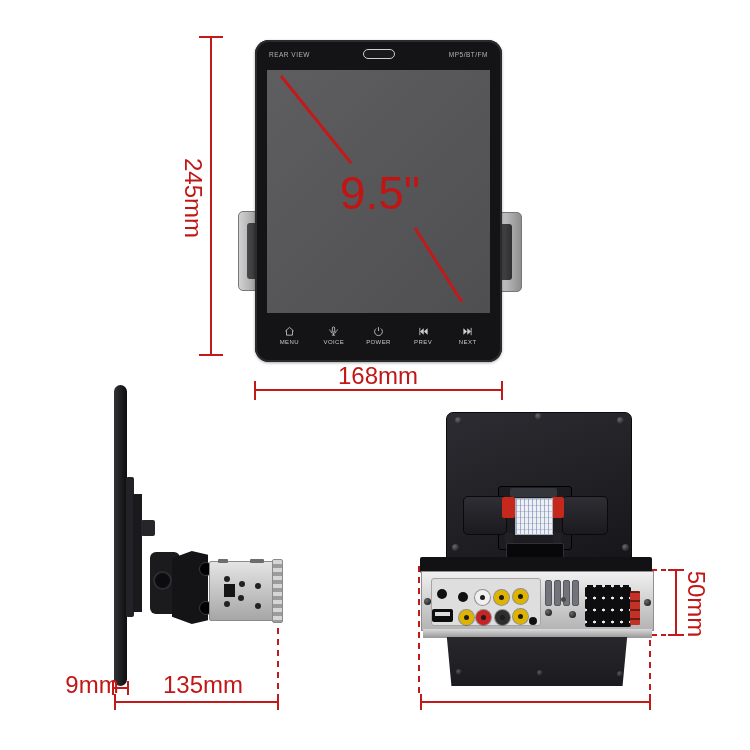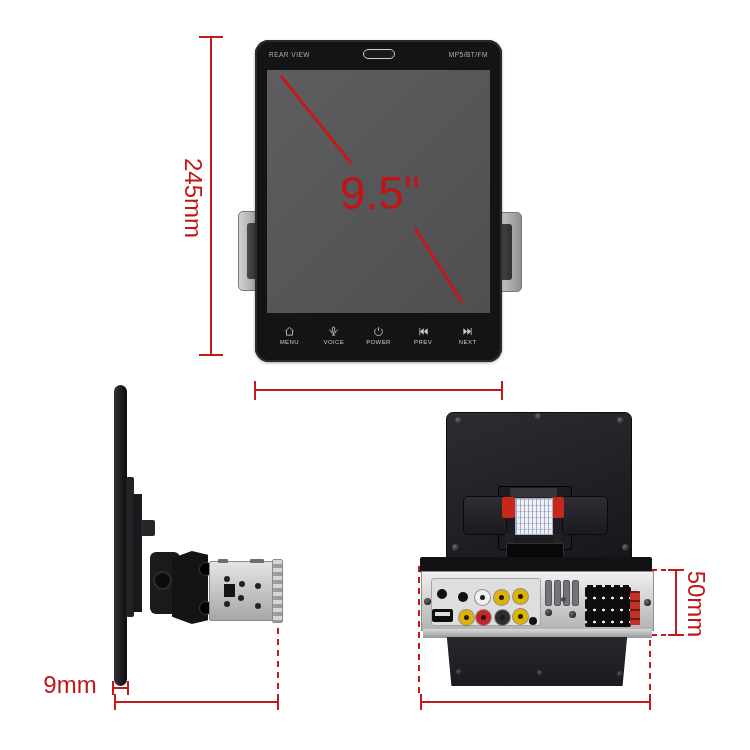--- a/index.html
+++ b/index.html
@@ -254,16 +254,18 @@
       <line x1="421" y1="702" x2="650" y2="702"></line>
       <line x1="421" y1="694" x2="421" y2="710"></line>
       <line x1="650" y1="694" x2="650" y2="710"></line>
       <line x1="419" y1="566" x2="419" y2="698" stroke-dasharray="6 5"></line>
       <line x1="650" y1="640" x2="650" y2="698" stroke-dasharray="6 5"></line>
     </g>
   </svg>
 
   <div class="abs dim-label rot" style="left:150px;top:184px;width:86px;">245mm</div>
   <div class="abs" id="label-95">9.5"</div>
-  <div class="abs dim-label" style="left:40px;top:671px;width:60px;">9mm</div>
+  <div class="abs dim-label" style="left:333px;top:362px;width:90px;">168mm</div>
+  <div class="abs dim-label" style="left:62px;top:671px;width:60px;">9mm</div>
+  <div class="abs dim-label" style="left:155px;top:671px;width:96px;">135mm</div>
   <div class="abs dim-label rot" style="left:656px;top:590px;width:80px;">50mm</div>
 
 </div>
 
 </body></html>

